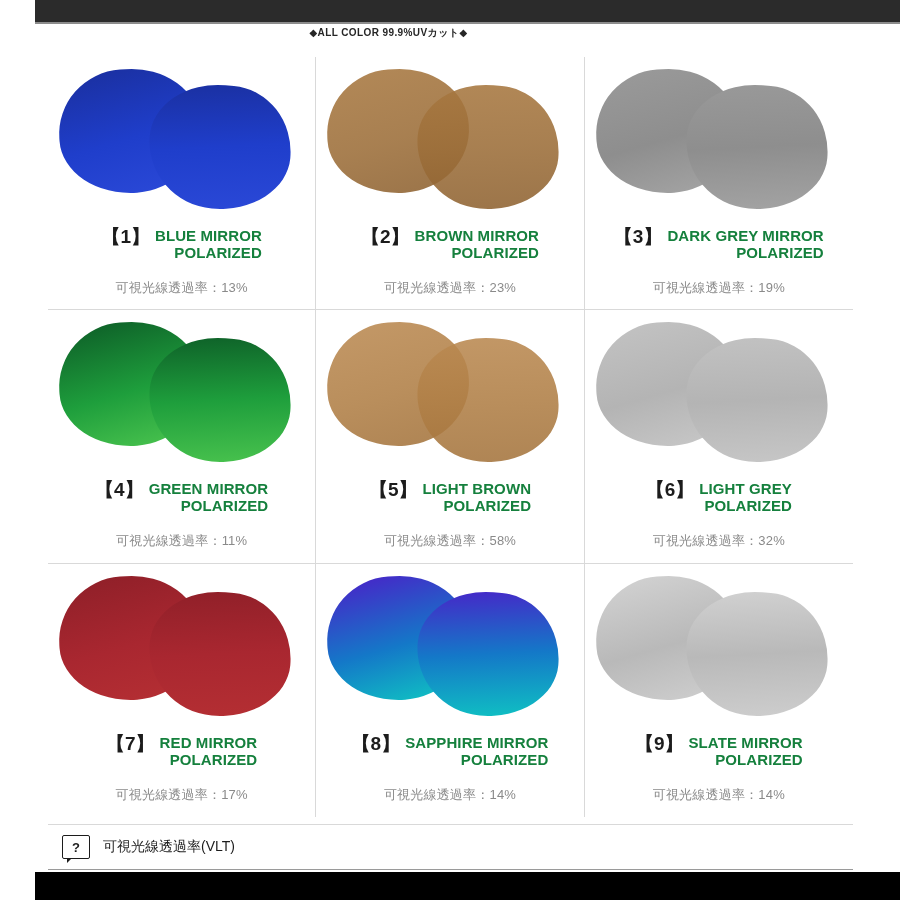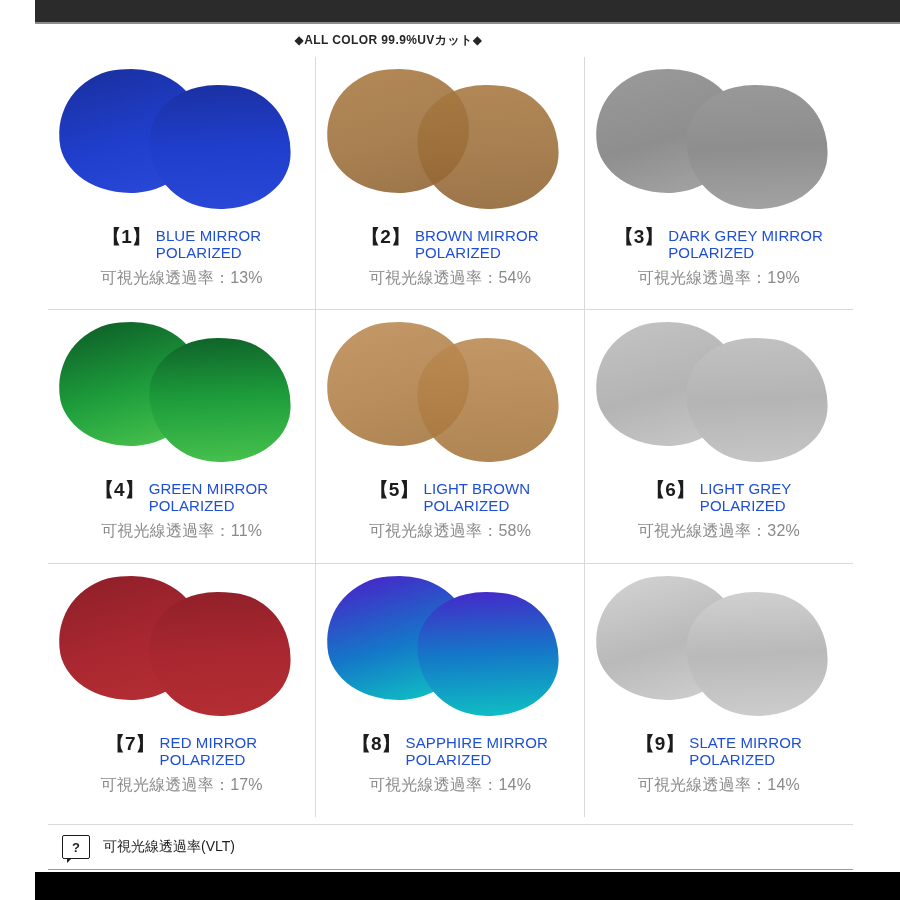--- a/index.html
+++ b/index.html
@@ -19,23 +19,23 @@
     position:absolute;left:35px;top:22px;width:865px;height:2px;
     background:#8c8c8c;
   }
   .bar-bottom{
     position:absolute;left:35px;top:872px;width:865px;height:28px;
     background:#000000;
   }
 
   
   .header{
-    position:absolute;left:0;top:32px;width:777px;
+    position:absolute;left:0;top:26px;width:777px;
     text-align:center;
-    font-size:12px;font-weight:bold;letter-spacing:.4px;color:#262626;
+    font-size:10px;font-weight:bold;letter-spacing:.4px;color:#262626;
   }
 
   
   .grid{
     position:absolute;left:48px;top:57px;
     width:805px;height:760px;
     display:grid;
     grid-template-columns:repeat(3,1fr);
     grid-template-rows:repeat(3,1fr);
   }
@@ -79,25 +79,25 @@
   
   .label-row{
     display:flex;align-items:flex-start;justify-content:center;
     margin-top:4px;width:100%;
   }
   .idx{
     font-size:19px;font-weight:bold;color:#1c1c1c;
     line-height:19px;margin-right:5px;white-space:nowrap;
   }
   .name{
-    font-size:15px;font-weight:normal;color:#1d4ed8;
-    line-height:17px;letter-spacing:.1px;text-align:left;
+    font-size:15px;font-weight:bold;color:#15803d;
+    line-height:17px;letter-spacing:.1px;text-align:right;
   }
   .vlt{
-    margin-top:7px;font-size:16px;color:#8a8a8a;letter-spacing:.2px;
+    margin-top:18px;font-size:13px;color:#8a8a8a;letter-spacing:.2px;
   }
 
   
   .note{
     position:absolute;left:48px;top:824px;width:805px;height:44px;
     border-top:1px solid #d9d9d9;border-bottom:1px solid #9a9a9a;
     display:flex;align-items:center;
   }
   .qbox{
     width:26px;height:22px;margin-left:14px;
@@ -143,21 +143,21 @@
       </div>
       <div class="card translucent">
         <div class="lens-stage">
           <div class="lens back" style="background: linear-gradient(168deg, rgb(168, 120, 64) 0%, rgb(156, 110, 57) 55%, rgb(141, 97, 48) 100%);"></div>
           <div class="lens front" style="background: linear-gradient(172deg, rgb(168, 120, 64) 0%, rgb(156, 110, 57) 50%, rgb(141, 97, 48) 100%);"></div>
         </div>
         <div class="label-row">
           <span class="idx">【2】</span>
           <span class="name">BROWN MIRROR<br>POLARIZED</span>
         </div>
-        <div class="vlt">可視光線透過率：54%</div>
+        <div class="vlt">可視光線透過率：23%</div>
       </div>
       <div class="card">
         <div class="lens-stage">
           <div class="lens back" style="background: linear-gradient(168deg, rgb(154, 154, 154) 0%, rgb(142, 142, 142) 55%, rgb(165, 165, 165) 100%);"></div>
           <div class="lens front" style="background: linear-gradient(172deg, rgb(154, 154, 154) 0%, rgb(142, 142, 142) 50%, rgb(165, 165, 165) 100%);"></div>
         </div>
         <div class="label-row">
           <span class="idx">【3】</span>
           <span class="name">DARK GREY MIRROR<br>POLARIZED</span>
         </div>

